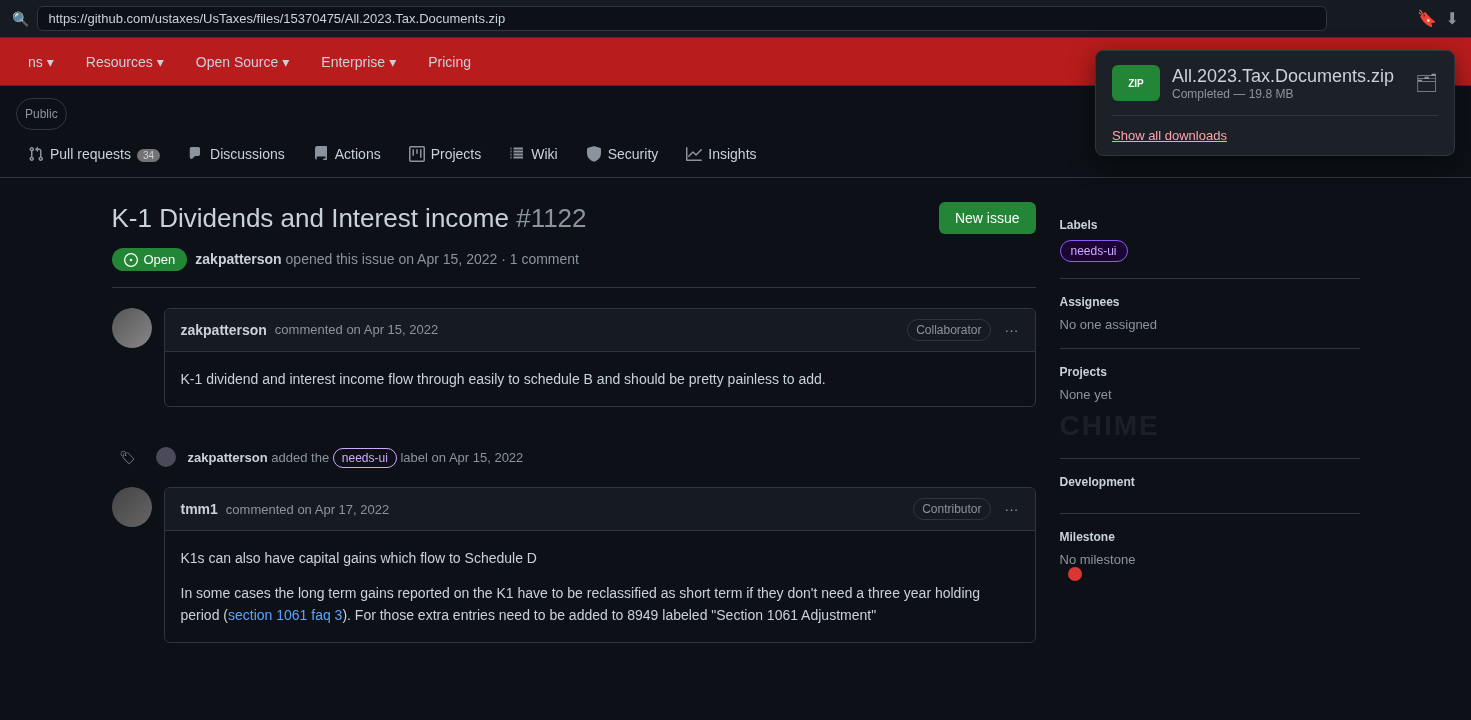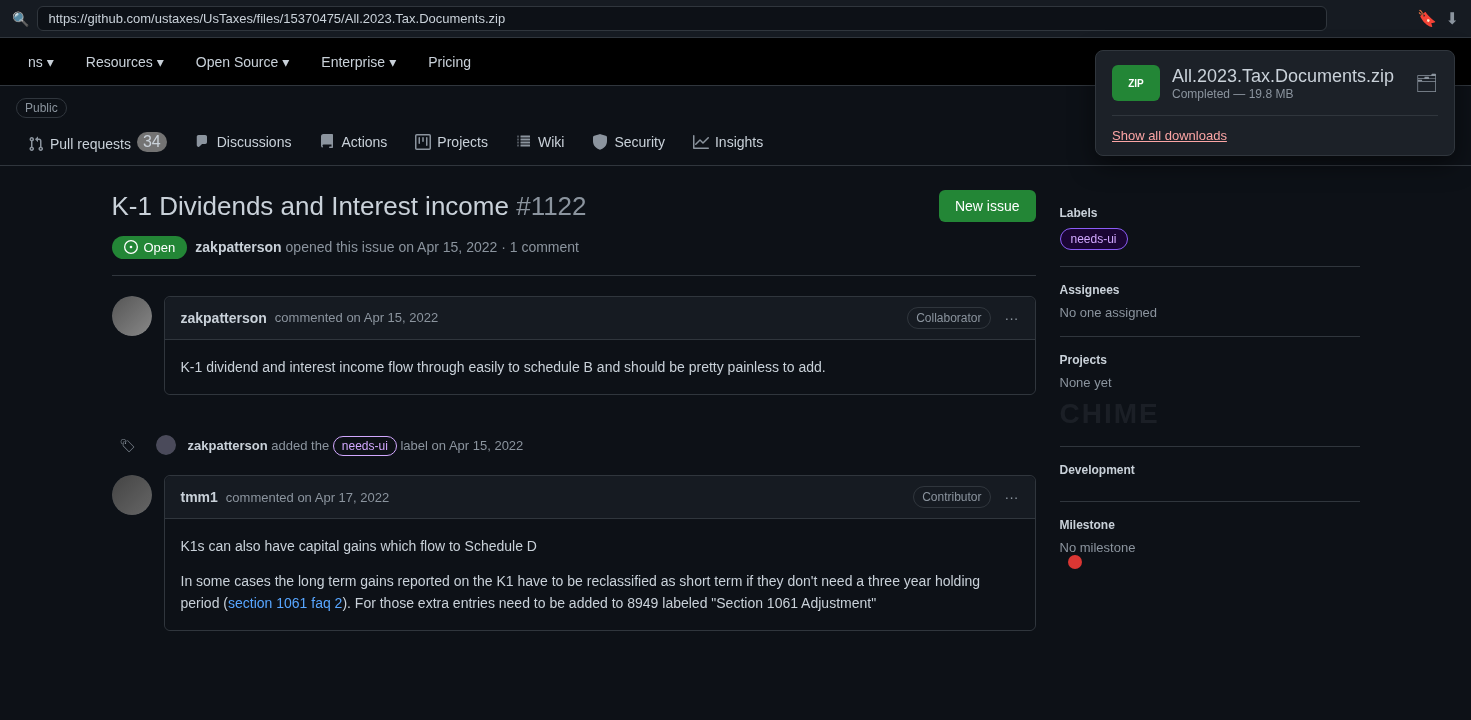--- a/index.html
+++ b/index.html
@@ -35,21 +35,21 @@
       margin-left: auto;
     }
     .browser-icon {
       color: #8b949e;
       font-size: 16px;
       cursor: pointer;
     }
 
     
     .top-nav {
-      background: #000000;
+      background: #b91c1c;
       border-bottom: 1px solid #30363d;
       padding: 0 16px;
       display: flex;
       align-items: center;
       height: 48px;
       gap: 8px;
     }
     .nav-item {
       color: #c9d1d9;
       padding: 8px 12px;
@@ -78,21 +78,21 @@
       font-size: 14px;
       display: flex;
       align-items: flex-end;
       gap: 6px;
       border-radius: 6px;
     }
     .badge {
       background: #737373;
       border-radius: 10px;
       padding: 1px 6px;
-      font-size: 16px;
+      font-size: 10px;
       color: #c9d1d9;
     }
 
     
     .issue-container {
       max-width: 1280px;
       margin: 0 auto;
       padding: 24px 16px;
       display: flex;
       gap: 24px;
@@ -137,21 +137,21 @@
       border-bottom: 1px solid #30363d;
     }
     .open-badge {
       background: #238636;
       color: #fff;
       border-radius: 20px;
       padding: 4px 12px;
       font-size: 13px;
       font-weight: 500;
       display: flex;
-      align-items: flex-start;
+      align-items: flex-end;
       gap: 6px;
     }
     .meta-text { color: #8b949e; font-size: 14px; }
     .meta-link { color: #c9d1d9; font-weight: 600; }
 
     
     .comment-card {
       border: 1px solid #30363d;
       border-radius: 6px;
       margin-bottom: 16px;
@@ -298,21 +298,21 @@
       color: #fca5a5;
       font-size: 13px;
       cursor: pointer;
       text-decoration: underline;
     }
 
     
     .public-badge {
       border: 1px solid #30363d;
       border-radius: 20px;
-      padding: 2px 8px;
+      padding: 8px 8px;
       font-size: 12px;
       color: #8b949e;
     }
 
     
     .comment-link { color: #58a6ff; text-decoration: none; }
 
     
     .repo-header {
       background: #0d1117;
@@ -476,21 +476,21 @@
       <div class="comment-card" style="flex:1;">
         <div class="comment-header">
           <span class="comment-author">tmm1</span>
           <span class="comment-date">commented on Apr 17, 2022</span>
           <span class="comment-role-badge">Contributor</span>
           <span class="comment-more">···</span>
         </div>
         <div class="comment-body">
           <p>K1s can also have capital gains which flow to Schedule D</p>
           <p>
-            In some cases the long term gains reported on the K1 have to be reclassified as short term if they don't need a three year holding period (<a class="comment-link" href="#">section 1061 faq 2</a>). For those extra entries need to be added to 8949 labeled "Section 1061 Adjustment"
+            In some cases the long term gains reported on the K1 have to be reclassified as short term if they don't need a three year holding period (<a class="comment-link" href="#">section 1061 faq 3</a>). For those extra entries need to be added to 8949 labeled "Section 1061 Adjustment"
           </p>
         </div>
       </div>
     </div>
 
   </div>
 
   <div class="issue-sidebar">
     <div class="sidebar-section">
       <div class="sidebar-label">Labels</div>

